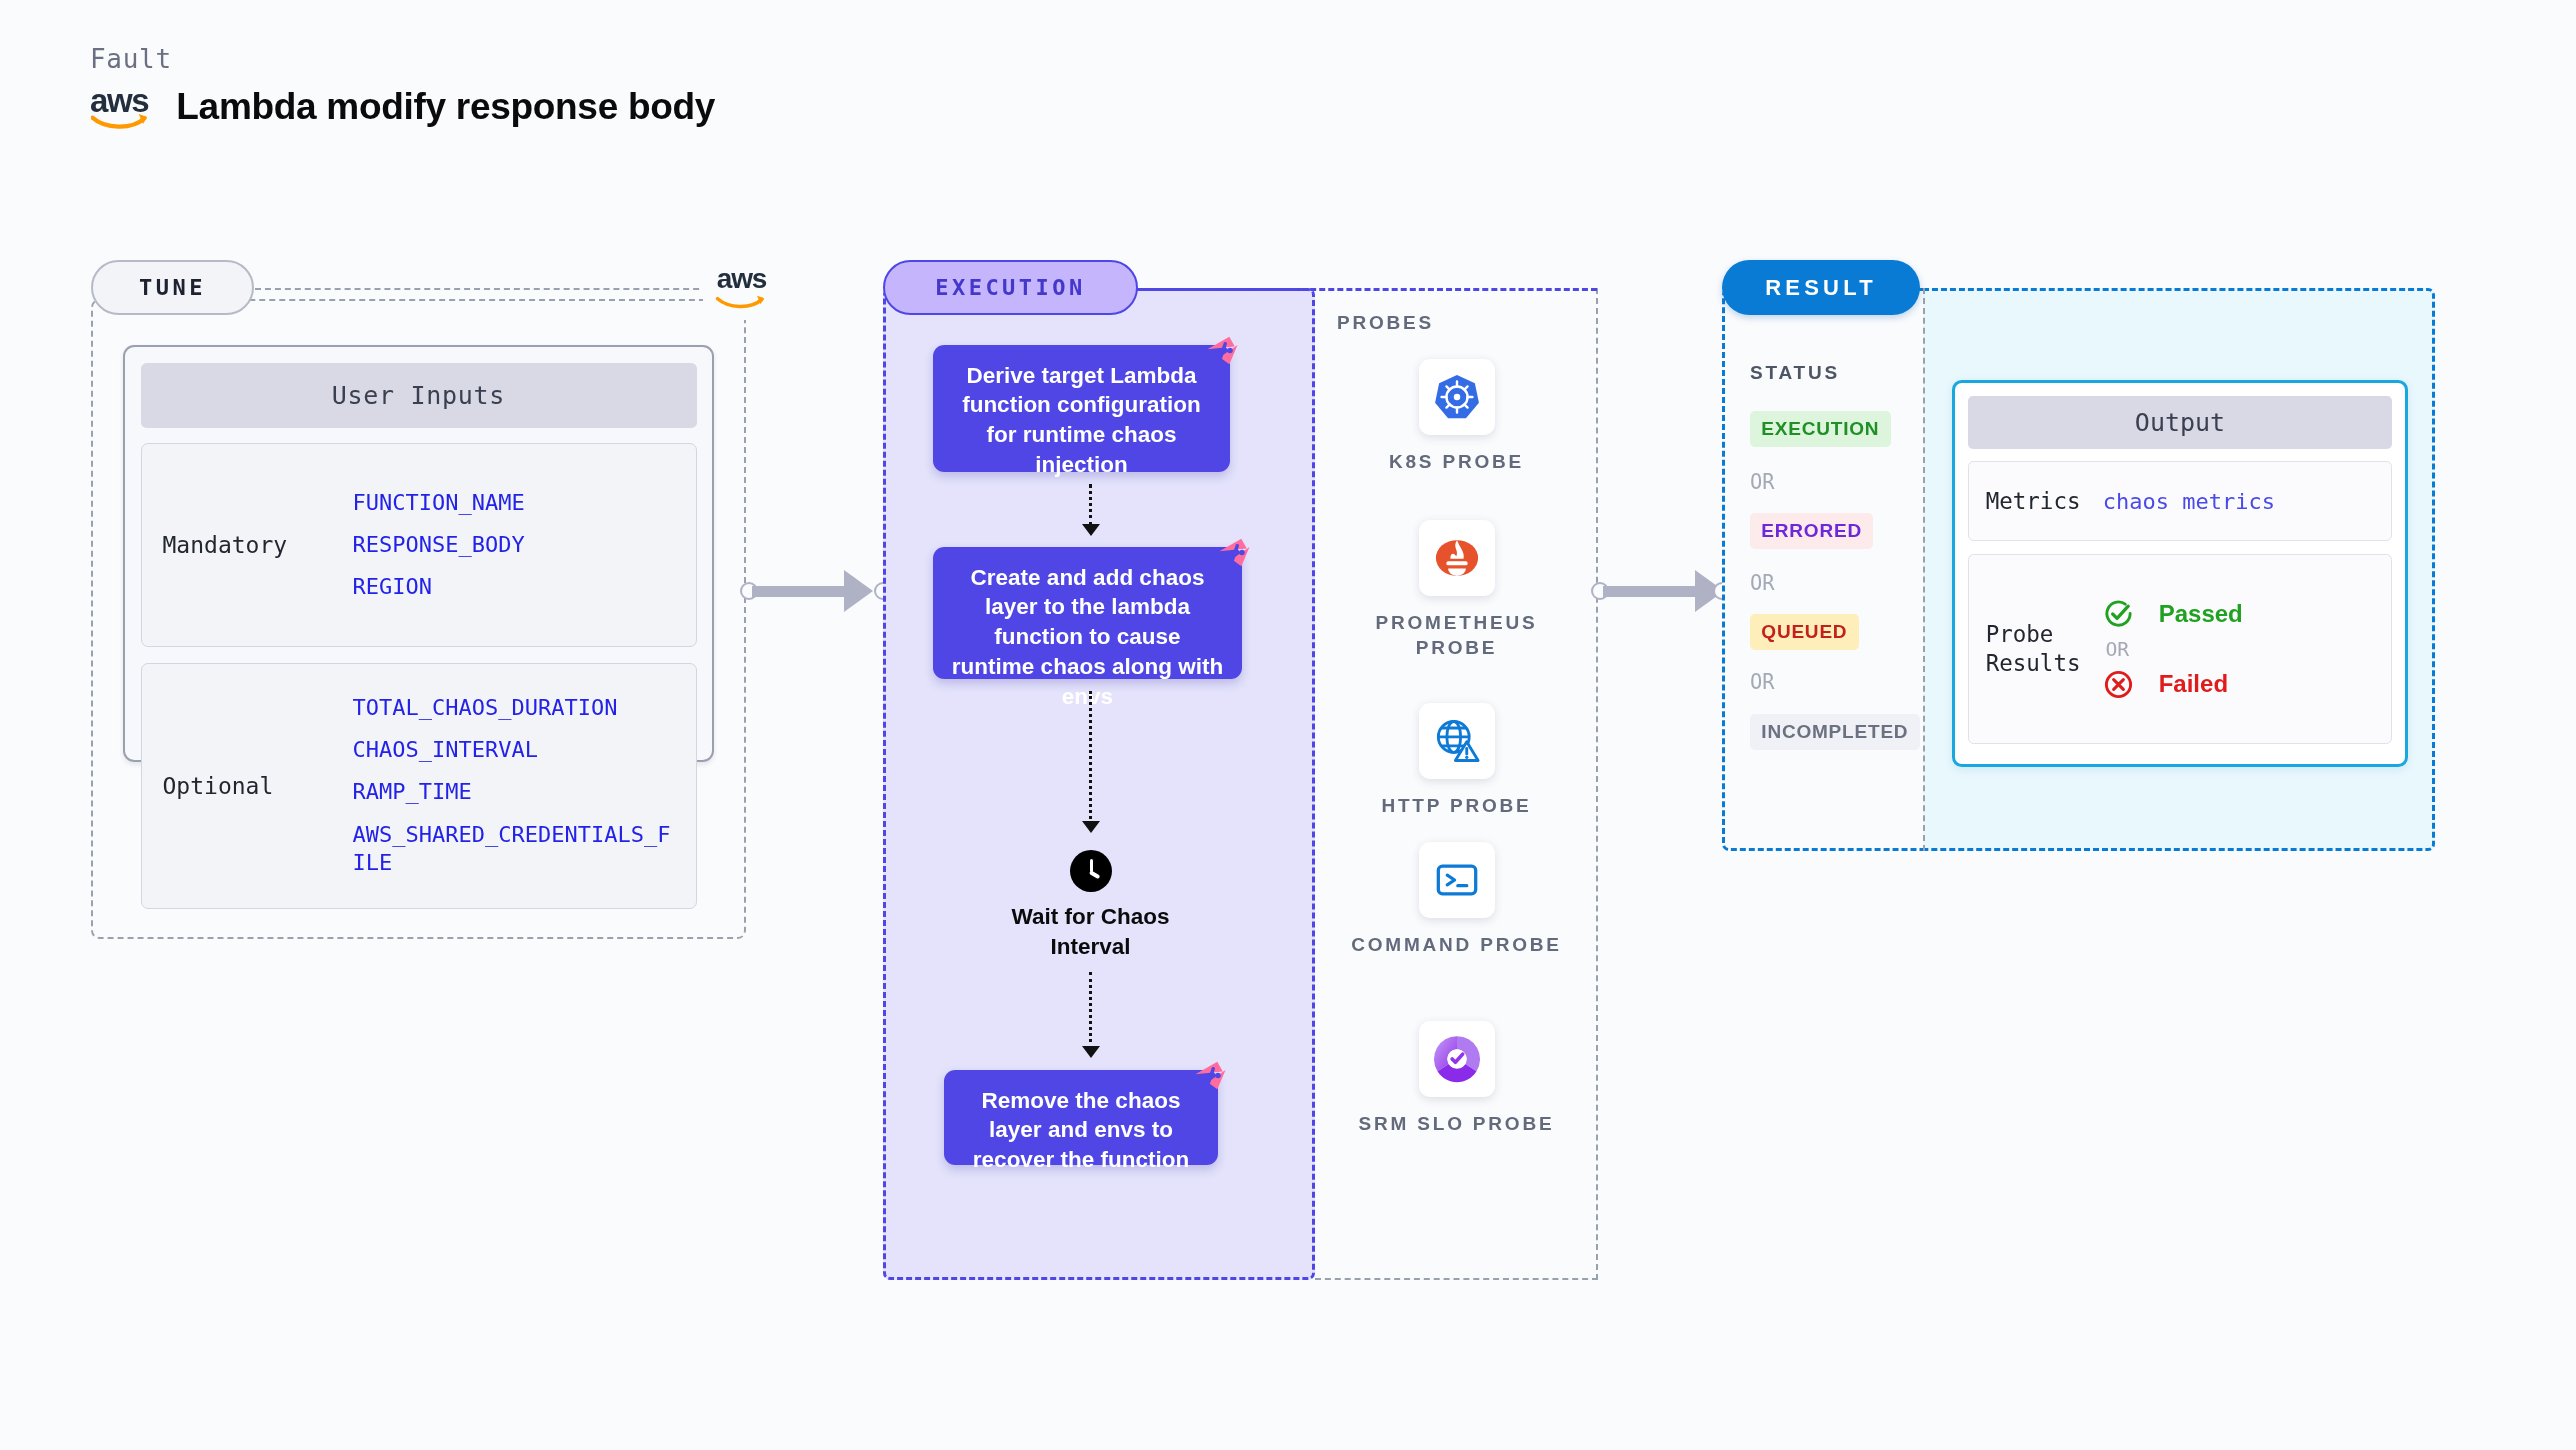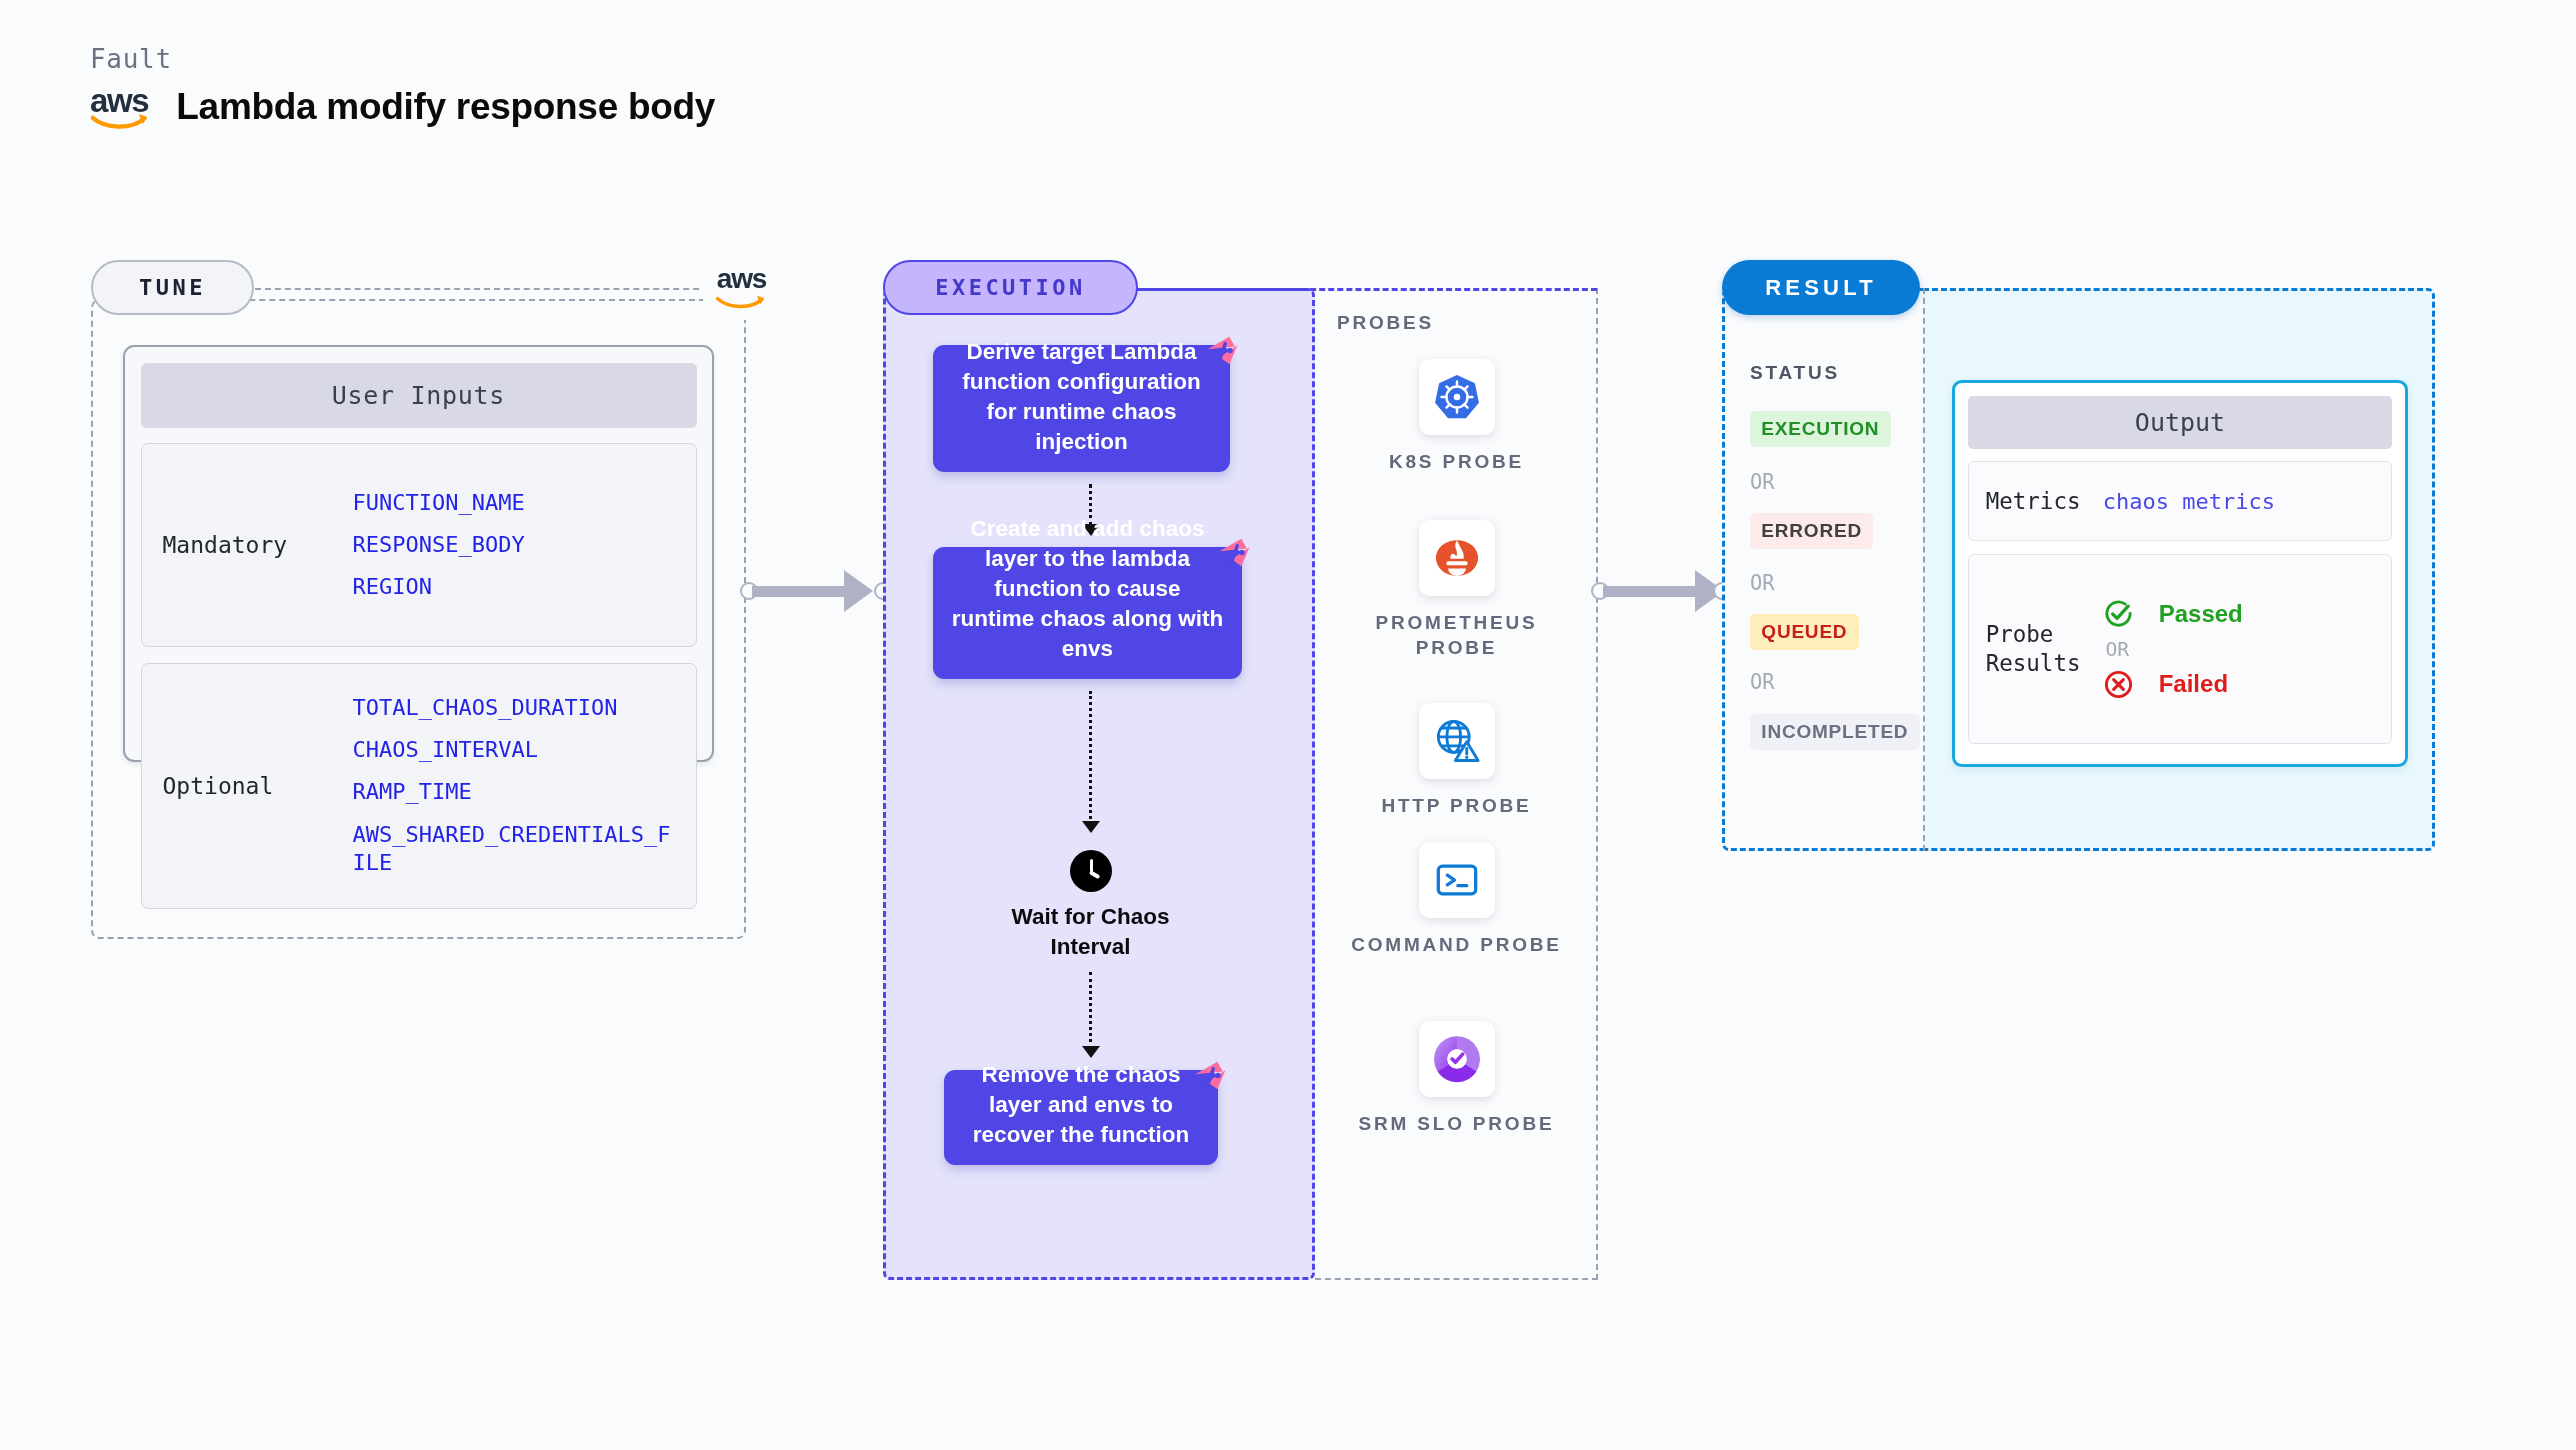--- a/index.html
+++ b/index.html
@@ -118,21 +118,21 @@
   }
   #probes-title {
     position: absolute; left: 1337px; top: 312px;
     font-family: "Liberation Sans", sans-serif; font-weight: 700;
     font-size: 19px; color: #636a7b; letter-spacing: 2.8px;
   }
 
   .step-box {
     position: absolute; background: #4f46e5; border-radius: 11.3px;
     box-shadow: 0 4.2px 9.8px rgba(60,50,170,.22);
-    display: flex; align-items: flex-end; justify-content: center;
+    display: flex; align-items: flex-start; justify-content: center;
     padding: 15.5px 18.3px;
     color: #fff; font-weight: 700; font-size: 22.5px;
     line-height: 1.33; text-align: center;
   }
   .harness-mark { position: absolute; right: -12.7px; top: -15.5px; width: 41px; height: 41px; }
 
   .vconn { position: absolute; width: 0; border-left: 3.5px dotted #111; }
   .varrow {
     position: absolute; width: 0; height: 0;
     border-left: 9.1px solid transparent; border-right: 9.1px solid transparent;
@@ -436,21 +436,21 @@
   <div id="result-box"></div>
   <div id="result-right-box"></div>
   <div id="result-inner-divider"></div>
   <div id="result-chip" class="panel-chip">RESULT</div>
 
   <div id="status-label">STATUS</div>
 
   <div class="status-chip" style="top:411px; background:#dcf5dc; color:#1f8f26;">EXECUTION</div>
   <div class="or-text" style="top:470px;">OR</div>
 
-  <div class="status-chip" style="top:513px; background:#fdeaea; color:#404040;">ERRORED</div>
+  <div class="status-chip" style="top:513px; background:#fdeaea; color:#6d28d9;">ERRORED</div>
   <div class="or-text" style="top:571px;">OR</div>
 
   <div class="status-chip" style="top:614px; background:#fdeeba; color:#c41f1f;">QUEUED</div>
   <div class="or-text" style="top:670px;">OR</div>
 
   <div class="status-chip" style="top:714px; background:#f0f1f6; color:#6b7180;">INCOMPLETED</div>
 
   <div id="output-card">
     <div id="output-header">Output</div>
 

